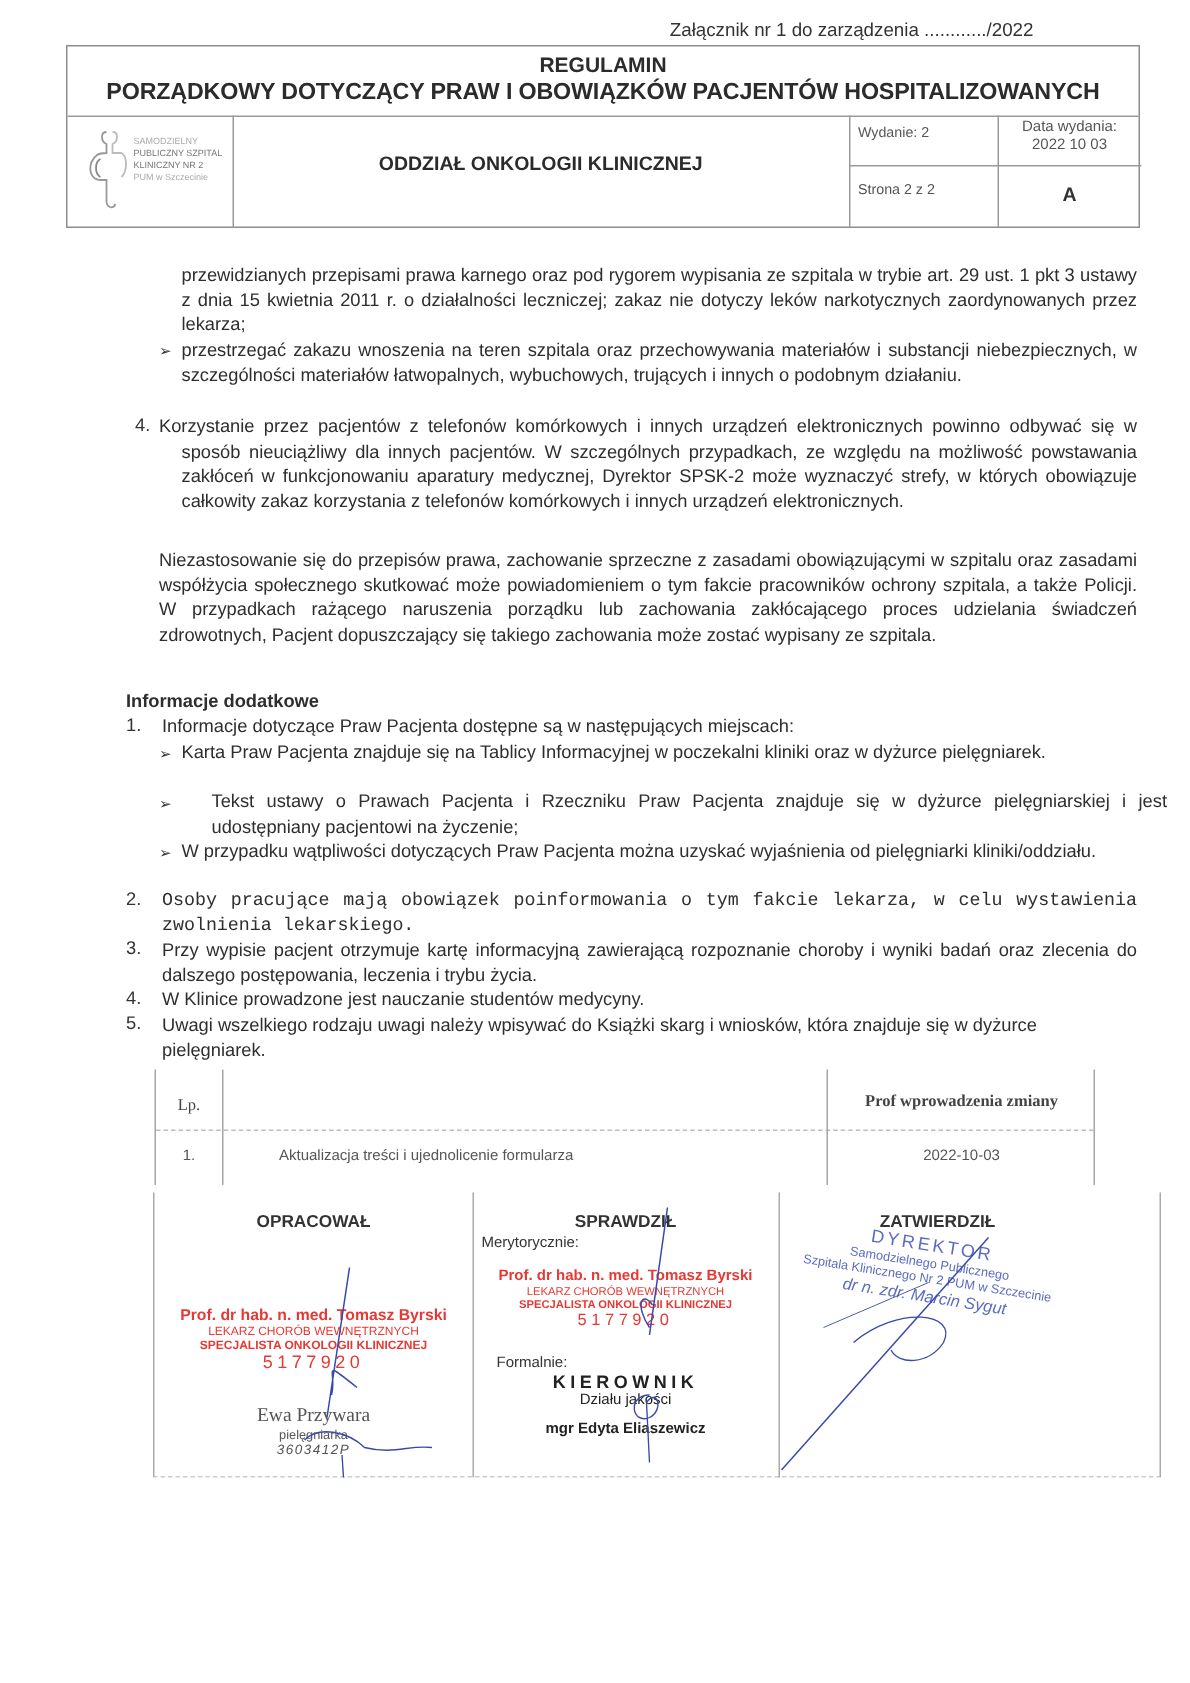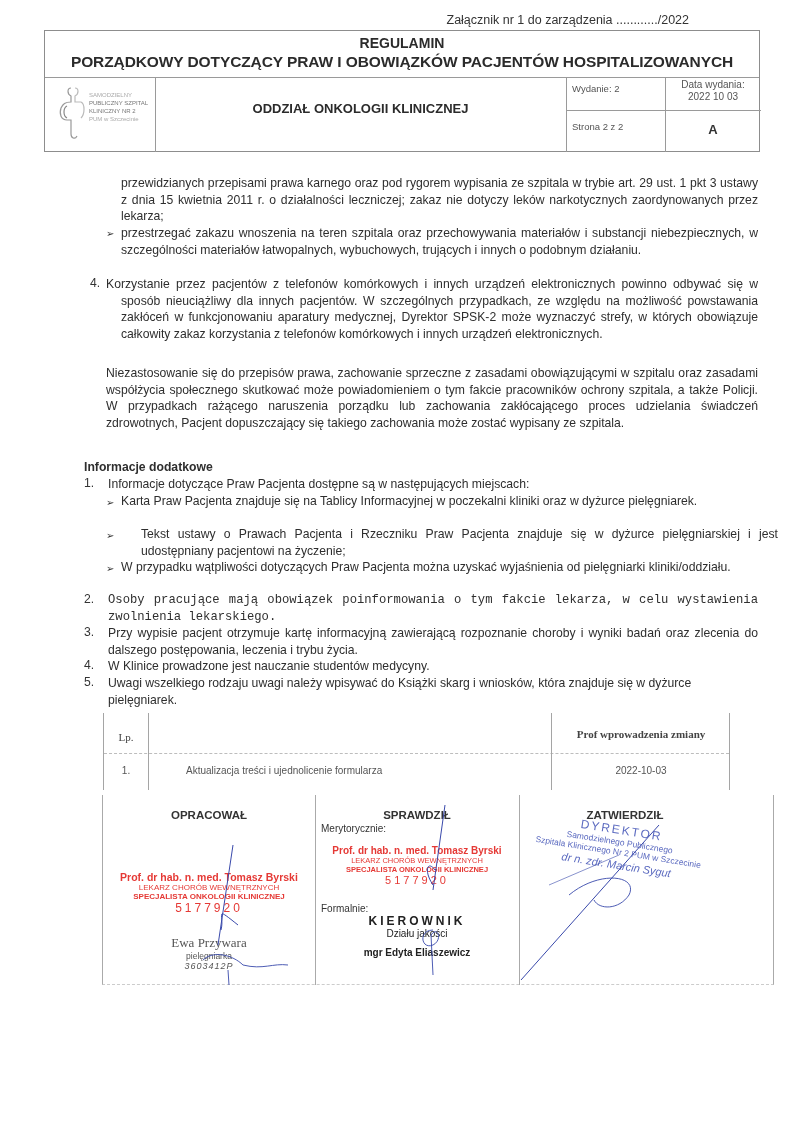--- a/index.html
+++ b/index.html
@@ -158,21 +158,21 @@
   </svg>
 
   <div class="abs sig-head" style="left:212px; top:14px; width:204px;">SPRAWDZIŁ</div>
   <div class="abs" style="left:218px; top:28px; font-size:10px; color:#333;">Merytorycznie:</div>
   <div class="abs stamp-red" style="left:212px; top:50px; width:204px;">
     <div style="font-size:10px;">Prof. dr hab. n. med. Tomasz Byrski</div>
     <div style="font-size:7.5px; font-weight:normal;">LEKARZ CHORÓB WEWNĘTRZNYCH</div>
     <div style="font-size:7.5px;">SPECJALISTA ONKOLOGII KLINICZNEJ</div>
     <div style="font-size:11px; font-weight:normal; letter-spacing:3px;">5177920</div>
   </div>
-  <div class="abs" style="left:218px; top:108px; font-size:10px; color:#333;">Formalnie:</div>
+  <div class="abs" style="left:228px; top:108px; font-size:10px; color:#333;">Formalnie:</div>
   <div class="abs" style="left:212px; top:119px; width:204px; text-align:center; color:#222;">
     <div style="font-size:12px; font-weight:bold; letter-spacing:3px;">KIEROWNIK</div>
     <div style="font-size:10px;">Działu jakości</div>
     <div style="font-size:10px; font-weight:bold; margin-top:8px;">mgr Edyta Eliaszewicz</div>
   </div>
   <svg class="abs" style="left:300px; top:5px;" width="60" height="180">
     <path d="M42 5 L30 90 M32 70 C25 60 20 70 30 85" stroke="#3949ab" stroke-width="1" fill="none"></path>
     <path d="M30 130 C15 130 18 150 30 145 C40 140 35 125 28 135 L30 175" stroke="#3949ab" stroke-width="0.9" fill="none"></path>
   </svg>
 

